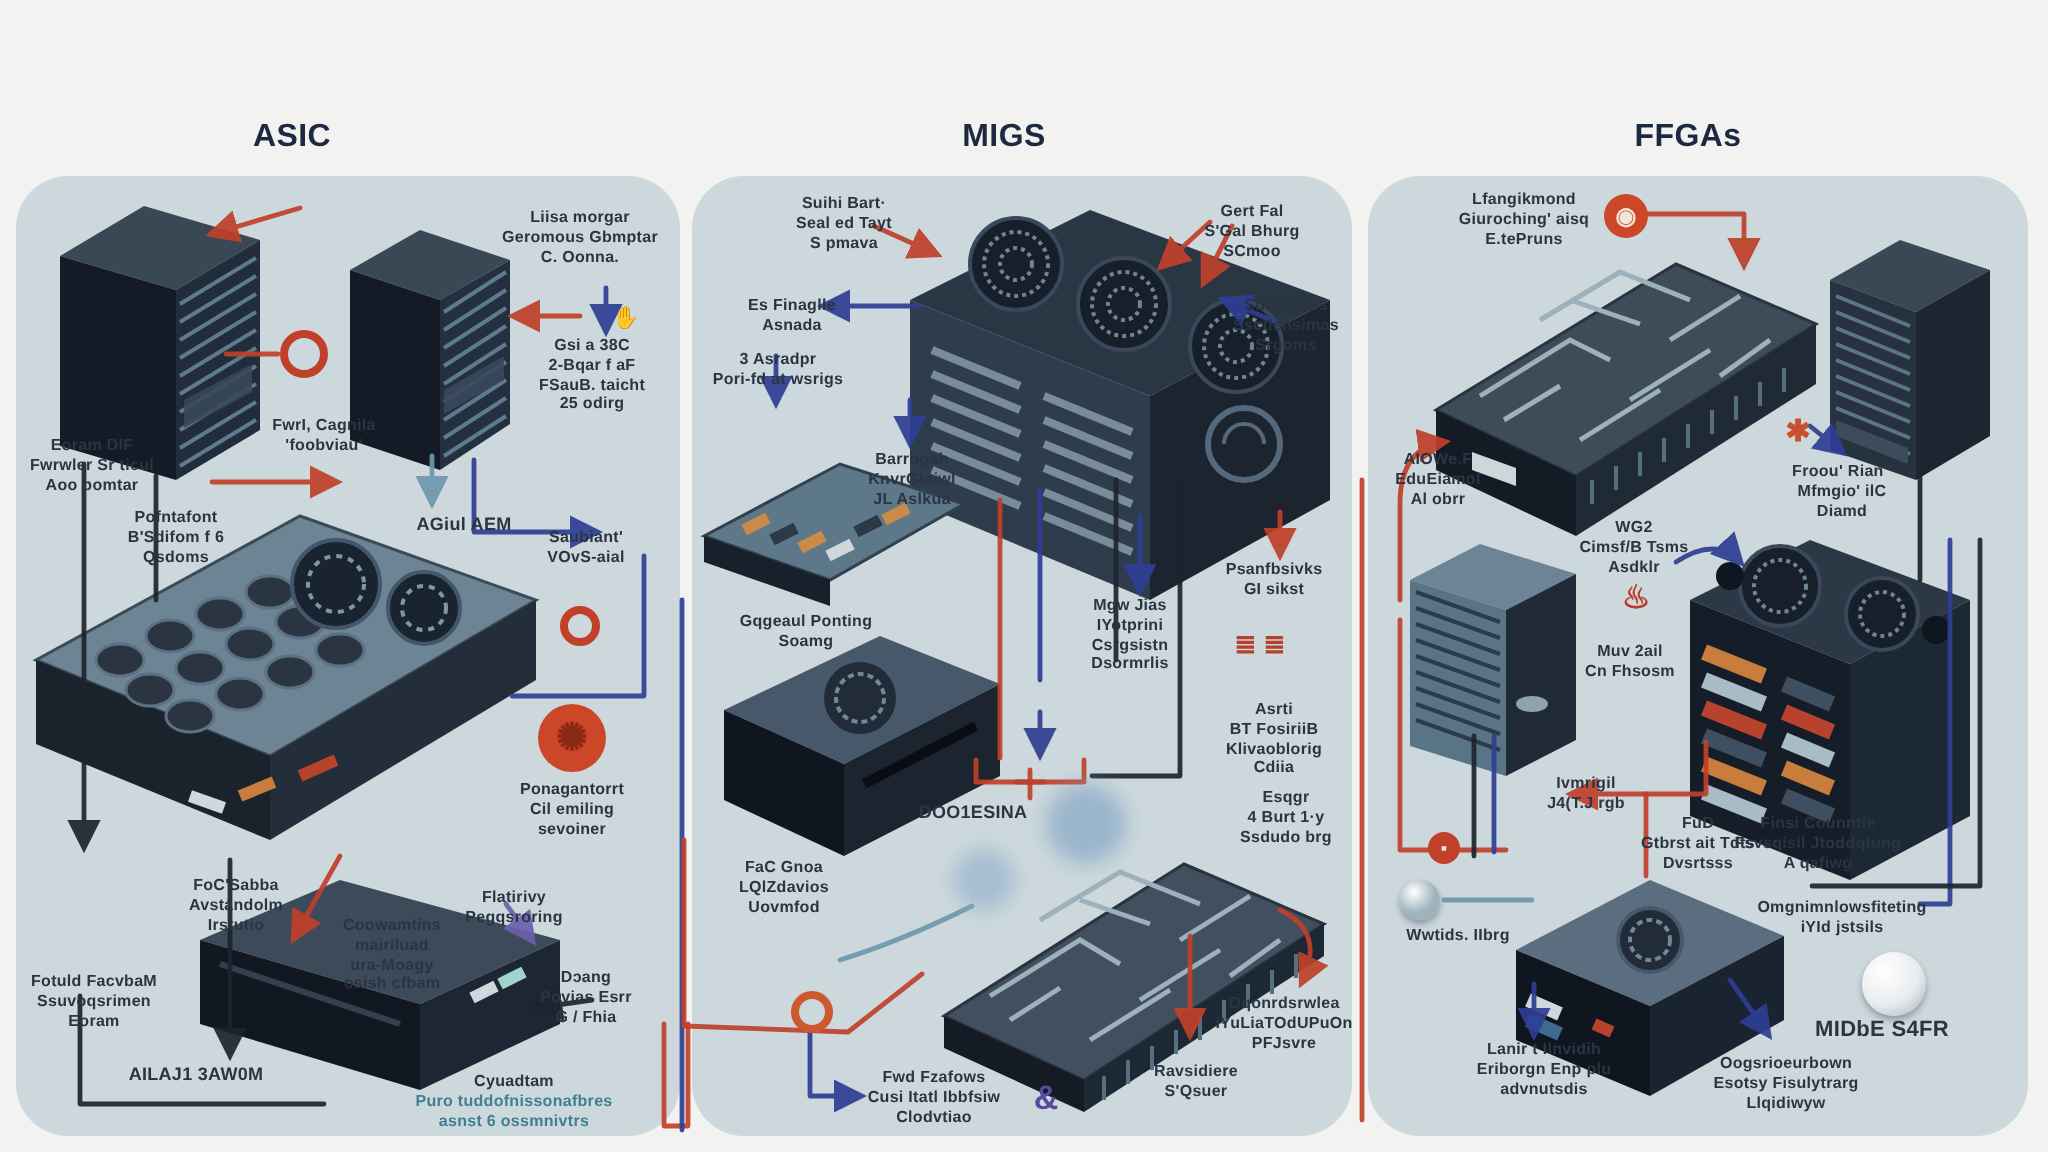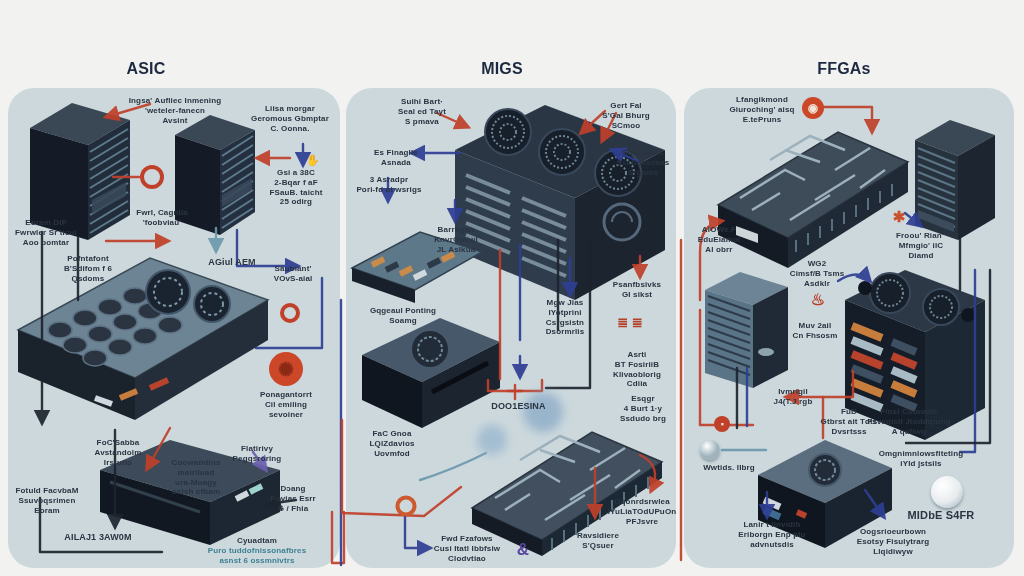--- a/index.html
+++ b/index.html
@@ -307,25 +307,20 @@
       <span class="icon blob" style="left: 543px; top: 412px; --ic: #7fa3c4; width: 40px; height: 40px;"></span>
       <span class="icon blob" style="left: 492px; top: 440px; --ic: #8fb0cc; width: 30px; height: 30px;"></span>
       <span class="icon badge" style="left: 813px; top: 108px; --ic: #cc4628; width: 22px; height: 22px; color: rgb(242, 228, 216); font-size: 12px;">◉</span>
       <span class="icon glyph" style="left: 899px; top: 216px; --ic: #c8502c; font-size: 15px; color: rgb(200, 80, 44);">✱</span>
       <span class="icon glyph" style="left: 818px; top: 300px; --ic: #bb3d28; font-size: 16px; color: rgb(187, 61, 40);">♨</span>
       <span class="icon badge" style="left: 722px; top: 424px; --ic: #c0402a; width: 16px; height: 16px; color: rgb(241, 232, 226); font-size: 9px;">▪</span>
       <span class="icon sphere" style="left: 710px; top: 450px; --ic: #9fb4bd; width: 20px; height: 20px;"></span>
       <span class="icon sphere" style="left: 947px; top: 492px; --ic: #e8ecee; width: 32px; height: 32px;"></span>
     </div>
   <div id="labels">
-      <div class="lbl" style="left: 175px; top: 96px;">
-        <div class="b">Ingsa' Aufliec Inmening</div>
-        <div>'weteler-fanecn</div>
-        <div>Avsint</div>
-      </div>
       <div class="lbl" style="left: 290px; top: 104px;">
         <div class="b">Liisa morgar</div>
         <div>Geromous Gbmptar</div>
         <div>C. Oonna.</div>
       </div>
       <div class="lbl" style="left: 296px; top: 168px;">
         <div class="b">Gsi a 38C</div>
         <div>2-Bqar f aF</div>
         <div>FSauB. taicht</div>
         <div>25 odirg</div>
@@ -435,21 +430,21 @@
         <div class="b">Asrti</div>
         <div>BT FosiriiB</div>
         <div>Klivaoblorig</div>
         <div>Cdiia</div>
       </div>
       <div class="lbl" style="left: 643px; top: 394px;">
         <div class="b">Esqgr</div>
         <div>4 Burt 1·y</div>
         <div>Ssdudo brg</div>
       </div>
-      <div class="lbl" style="left: 512px; top: 401px; font-size: 9px; padding-left: 13px;">
+      <div class="lbl" style="left: 480px; top: 401px; font-size: 9px; padding-left: 13px;">
         <div class="b">DOO1ESINA</div>
       </div>
       <div class="lbl" style="left: 392px; top: 429px;">
         <div class="b">FaC Gnoa</div>
         <div>LQlZdavios</div>
         <div>Uovmfod</div>
       </div>
       <div class="lbl" style="left: 467px; top: 534px;">
         <div class="b">Fwd Fzafows</div>
         <div>Cusi Itatl Ibbfsiw</div>

